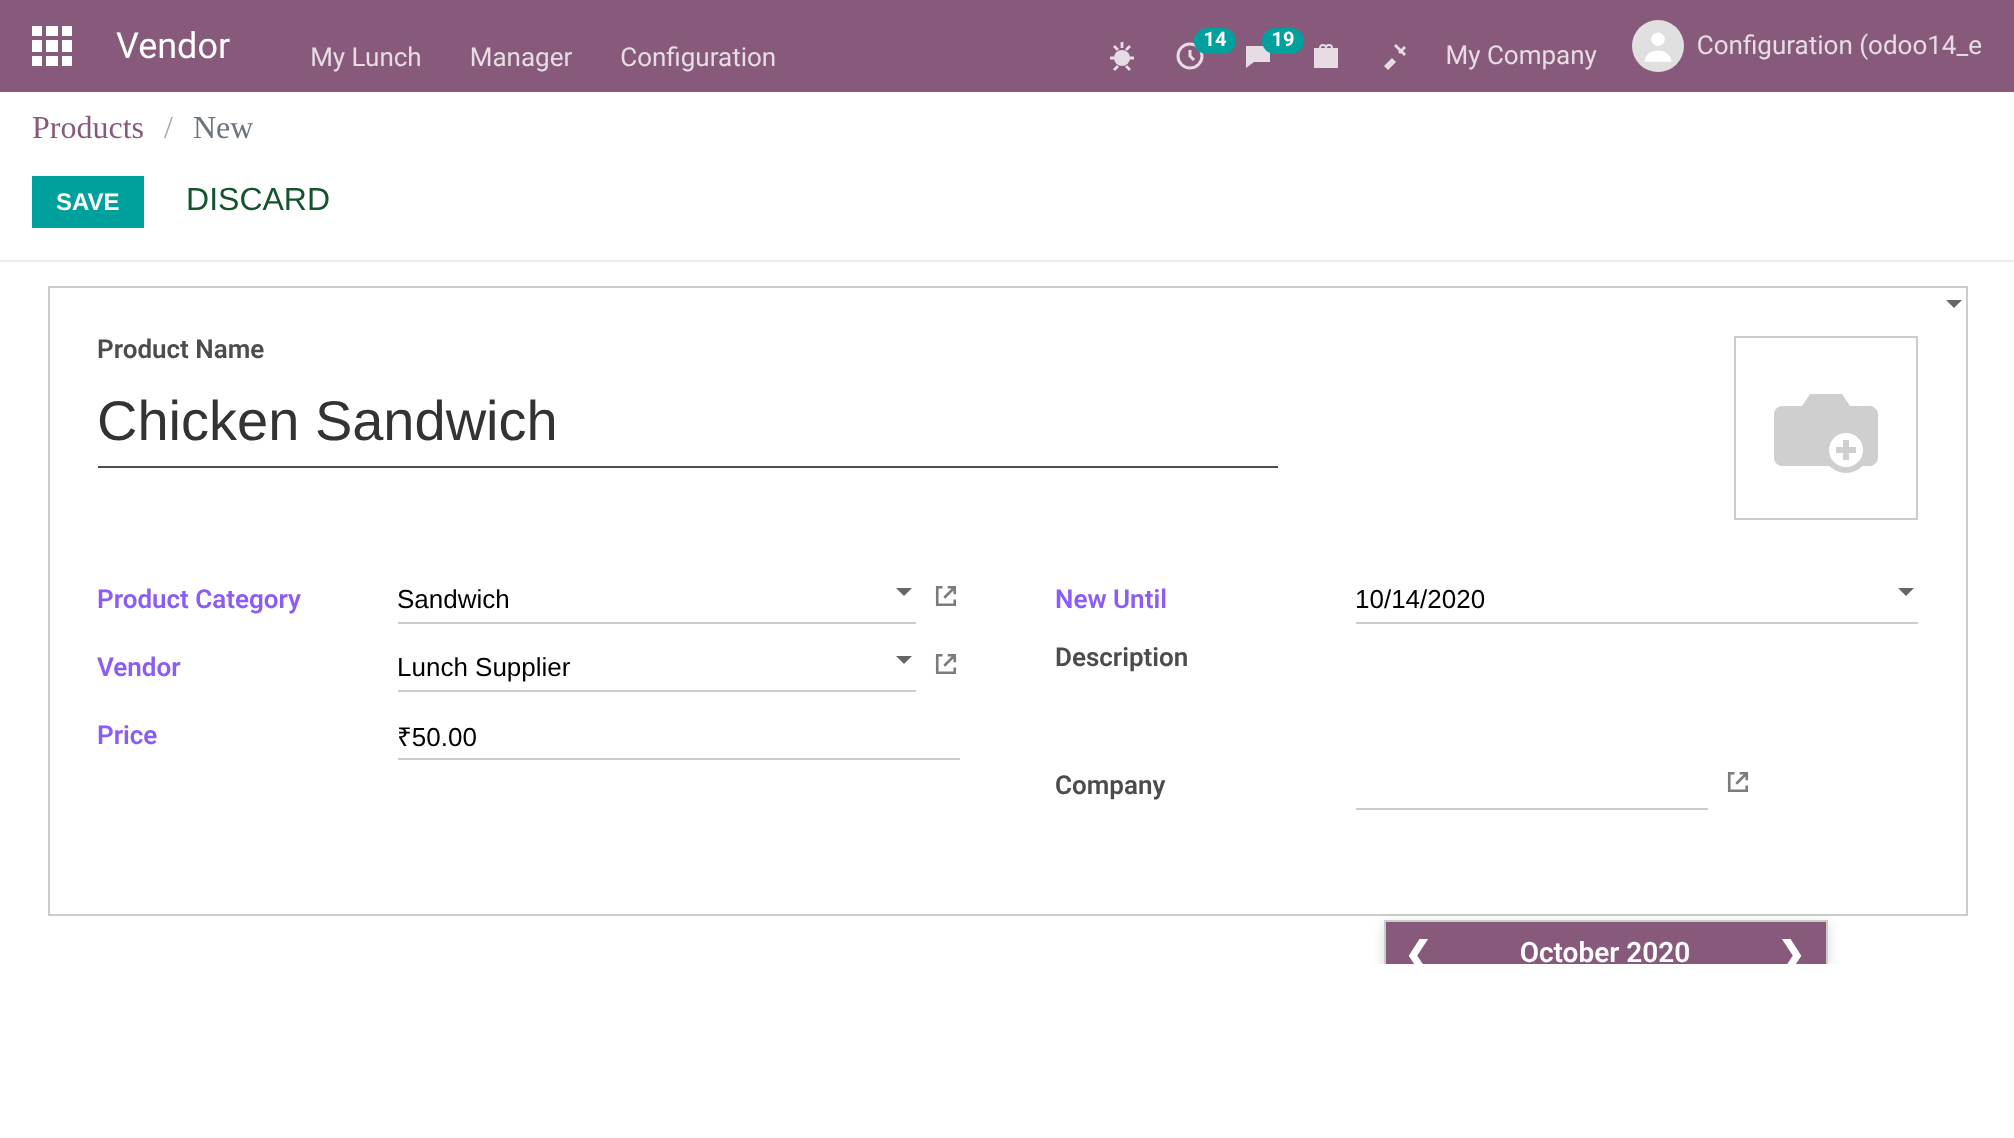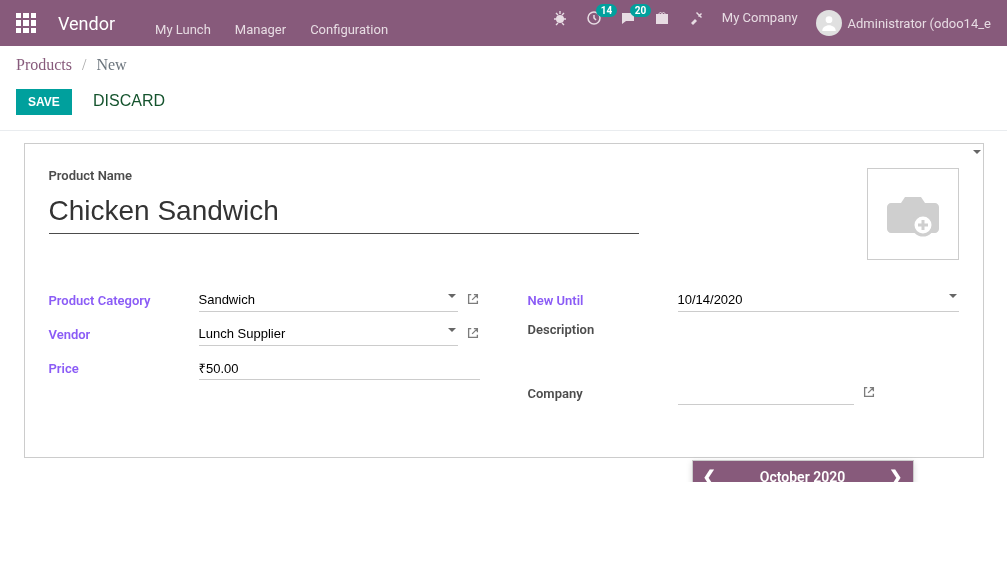--- a/index.html
+++ b/index.html
@@ -6,21 +6,21 @@
 body { font-family: -apple-system, BlinkMacSystemFont, "Segoe UI", Roboto, sans-serif; font-size: 13px; color: #4c4c4c; background: #fff; }
 
 
 .navbar { background: #875a7b; height: 46px; display: flex; align-items: center; padding: 0 16px; color: #fff; }
 .navbar .apps-icon { width: 20px; height: 20px; display: grid; grid-template-columns: repeat(3,1fr); grid-template-rows: repeat(3,1fr); gap: 2px; cursor: pointer; margin-right: 22px; }
 .navbar .apps-icon span { background: #fff; }
 .navbar .brand { font-size: 18px; font-weight: 400; margin-right: 40px; }
 .navbar .menu { display: flex; gap: 24px; font-size: 13px; }
 .navbar .menu a { color: #e7dce3; text-decoration: none; cursor: pointer; margin-top: 13px; }
 .navbar .spacer { flex: 1; }
-.navbar .right { display: flex; align-items: flex-start; gap: 18px; }
+.navbar .right { display: flex; align-items: flex-end; gap: 18px; }
 .icon-btn { display: flex; align-items: center; cursor: pointer; position: relative; color: #e7dce3; }
 .badge { background: #00a09d; color:#fff; font-size: 10px; font-weight:700; border-radius: 8px; padding: 1px 5px; position: absolute; top: -6px; left: 10px; }
 .avatar { width: 26px; height: 26px; border-radius: 50%; background: #e0e0e0; display:flex; align-items:center; justify-content:center; }
 .avatar svg { fill:#fff; }
 
 
 .control-bar { padding: 10px 16px 14px; border-bottom: 1px solid #e9ecef; }
 .breadcrumb { font-size: 16px; margin-bottom: 12px; font-family: Liberation Serif, serif; }
 .breadcrumb a { color: #875a7b; text-decoration: none; cursor:pointer; }
 .breadcrumb .sep { color: #aaa; margin: 0 6px; }
@@ -102,21 +102,21 @@
       <svg width="16" height="16" viewBox="0 0 16 16" fill="none" stroke="#e7dce3" stroke-width="1.5">
           <circle cx="8" cy="8" r="6"></circle>
           <path d="M8 5v3l2 2"></path>
         </svg>
       <span class="badge">14</span>
     </div>
     <div class="icon-btn">
       <svg width="16" height="16" viewBox="0 0 16 16" fill="#e7dce3">
           <path d="M2 3h12v8H6l-4 3V3z"></path>
         </svg>
-      <span class="badge">20</span>
+      <span class="badge">19</span>
     </div>
     <div class="icon-btn">
       <svg width="16" height="16" viewBox="0 0 16 16" fill="#e7dce3">
           <rect x="2" y="6" width="12" height="8"></rect>
           <rect x="2" y="4" width="12" height="2"></rect>
           <path d="M8 4v10M5 4c0-2 3-2 3 0M11 4c0-2-3-2-3 0" fill="none" stroke="#e7dce3"></path>
         </svg>
     </div>
     <div class="icon-btn">
       <svg width="16" height="16" viewBox="0 0 16 16" fill="#e7dce3">
@@ -126,21 +126,21 @@
     <div class="icon-btn">
       <span>My Company</span>
     </div>
     <div class="icon-btn" style="gap:6px">
       <span class="avatar">
         <svg width="18" height="18" viewBox="0 0 16 16">
             <circle cx="8" cy="5" r="3"></circle>
             <path d="M2 15c0-3 3-5 6-5s6 2 6 5z"></path>
           </svg>
       </span>
-      <span>Administrator (odoo14_e</span>
+      <span>Configuration (odoo14_e</span>
     </div>
   </div>
 </div>
 
 <div class="control-bar">
   <div class="breadcrumb">
     <a>Products</a>
     <span class="sep">/</span>
     <span class="current">New</span>
   </div>

